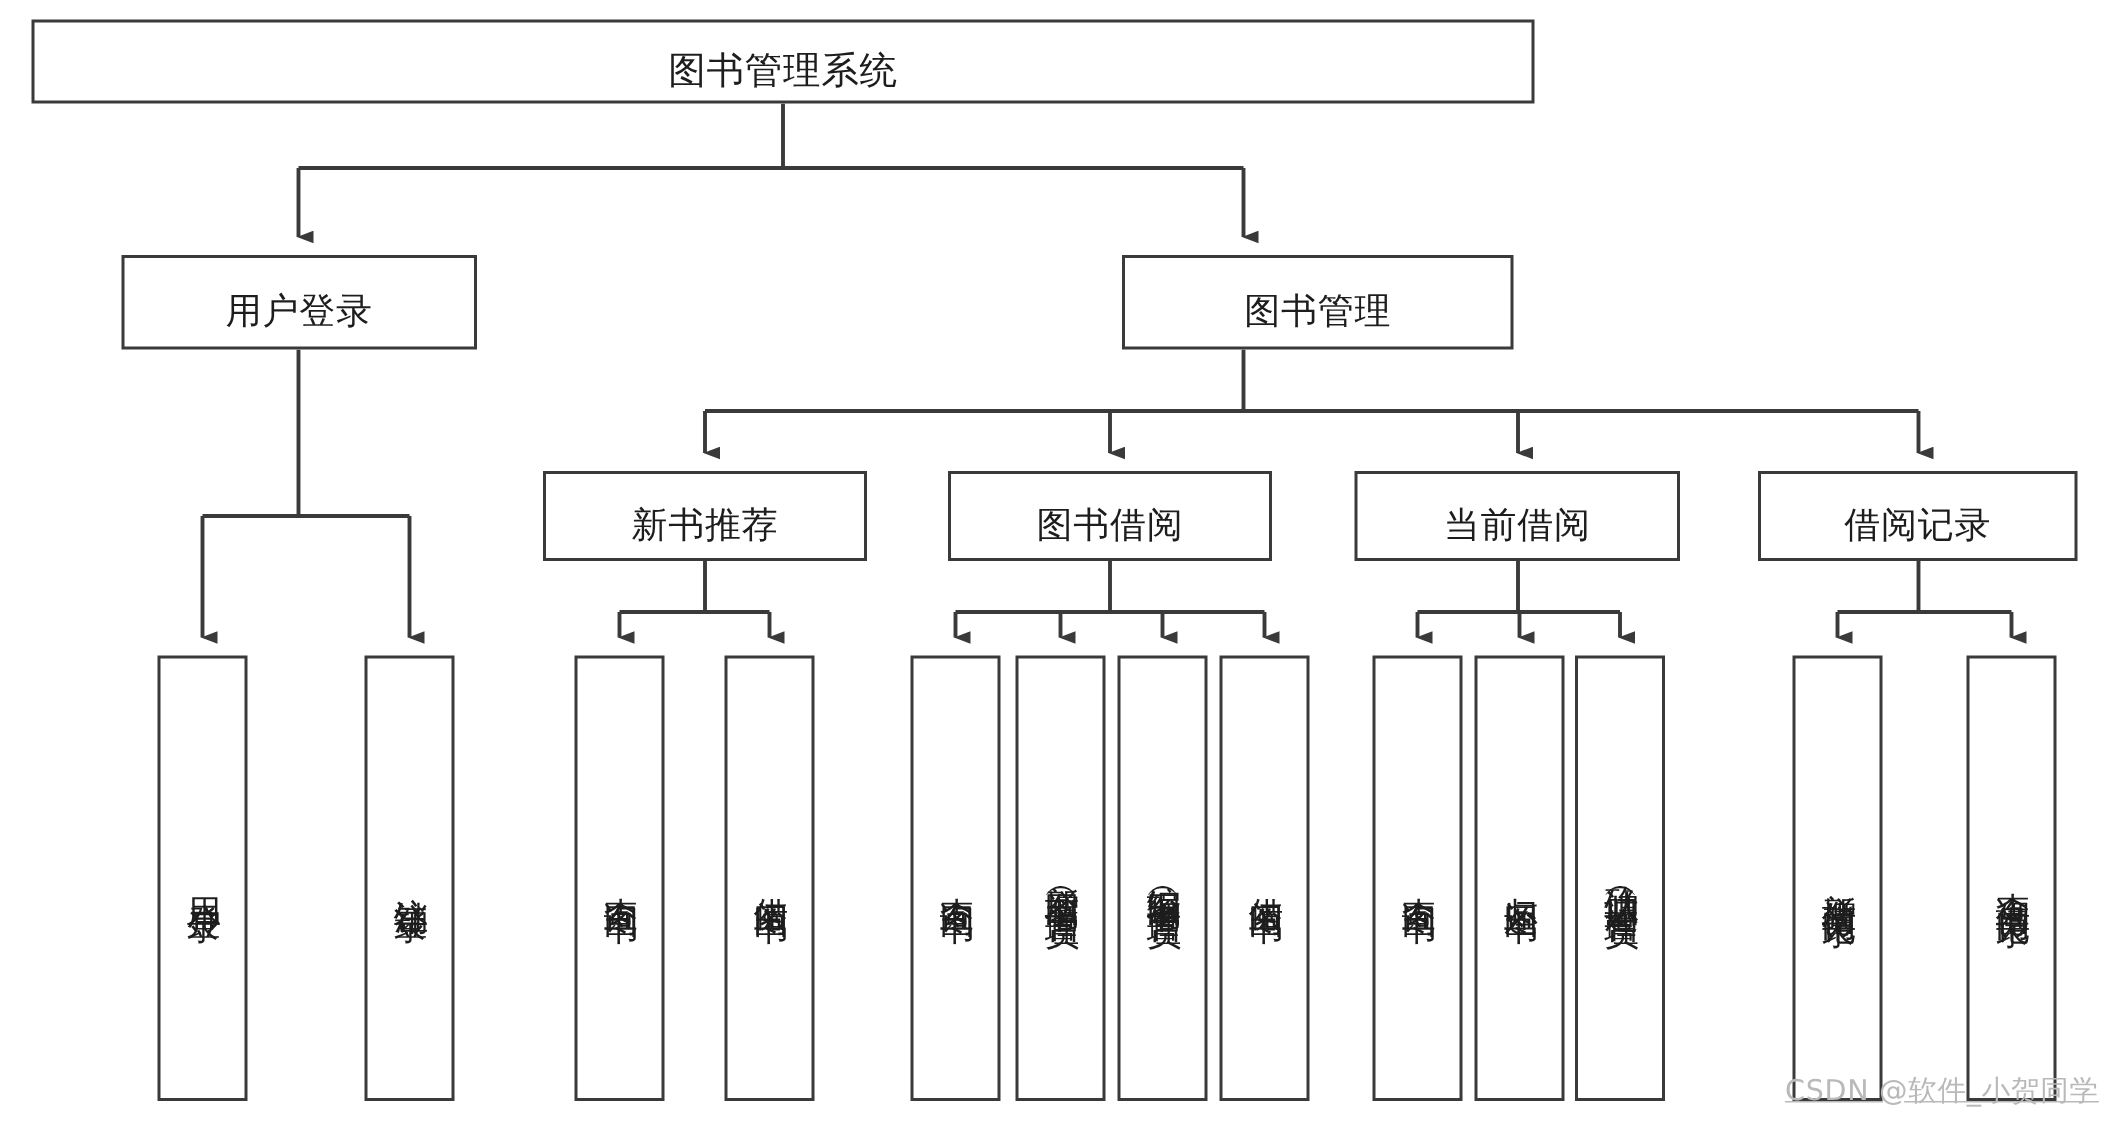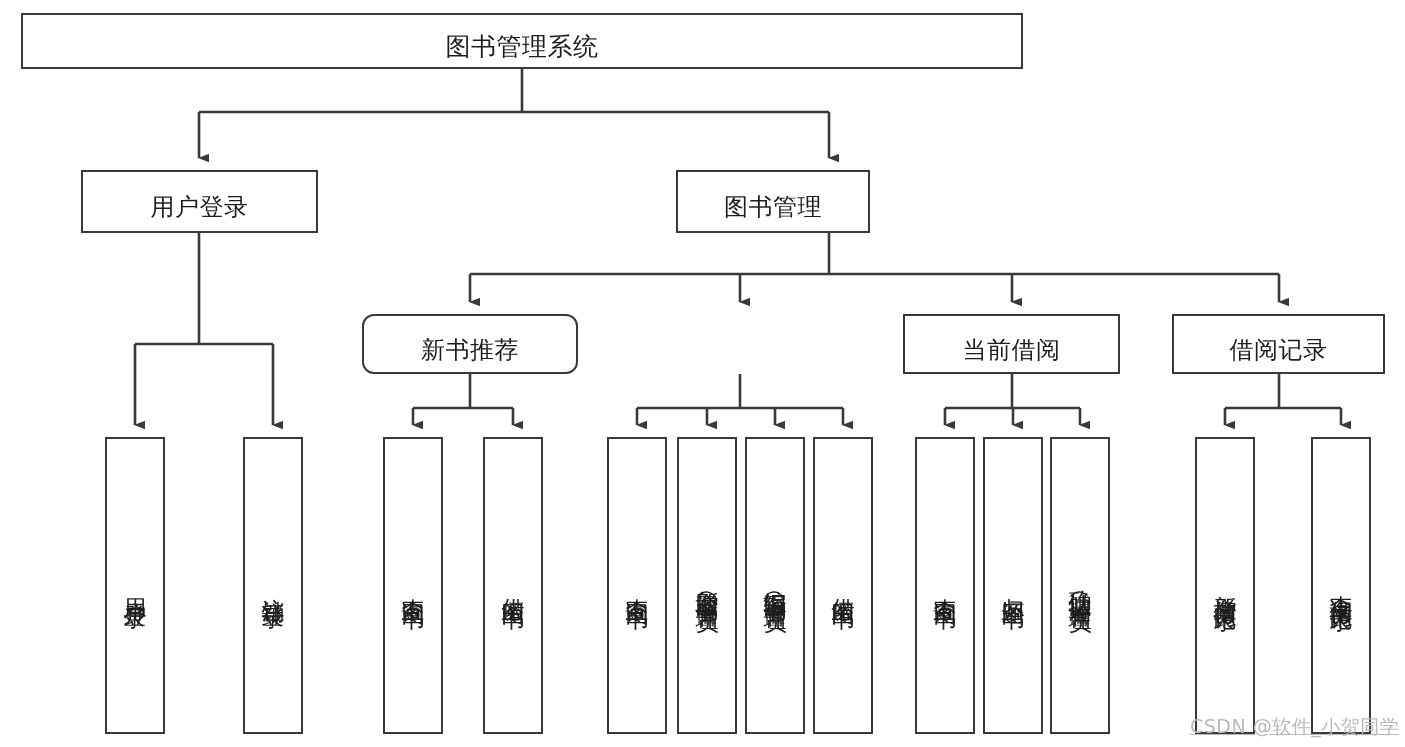--- a/index.html
+++ b/index.html
@@ -123,26 +123,29 @@
     </g>
   </svg>
 
   <div class="node horiz root" style="left:21px; top:13px; width:1002px; height:56px;">
     <span class="label">图书管理系统</span>
   </div>
 
   <div class="node horiz" style="left:81px; top:170px; width:237px; height:63px;">
     <span class="label">用户登录</span>
   </div>
-  <div class="node horiz" style="left:676px; top:170px; width:194px; height:63px;">
+  <div class="node horiz" style="left:748px; top:170px; width:261px; height:63px;">
     <span class="label">图书管理</span>
   </div>
 
-  <div class="node horiz" style="left:362px; top:314px; width:216px; height:60px;border-radius:12px;">
+  <div class="node horiz" style="left:362px; top:314px; width:216px; height:60px;">
     <span class="label">新书推荐</span>
+  </div>
+  <div class="node horiz" style="left:632px; top:314px; width:216px; height:60px;">
+    <span class="label">图书借阅</span>
   </div>
   <div class="node horiz" style="left:1172px; top:314px; width:213px; height:60px;">
     <span class="label">借阅记录</span>
   </div>
   <div class="node horiz" style="left:903px; top:314px; width:217px; height:60px;">
     <span class="label">当前借阅</span>
   </div>
 
   <div class="node vert" style="left:105px; top:437px; width:60px; height:297px;">
     <span class="label">用户登录</span>

